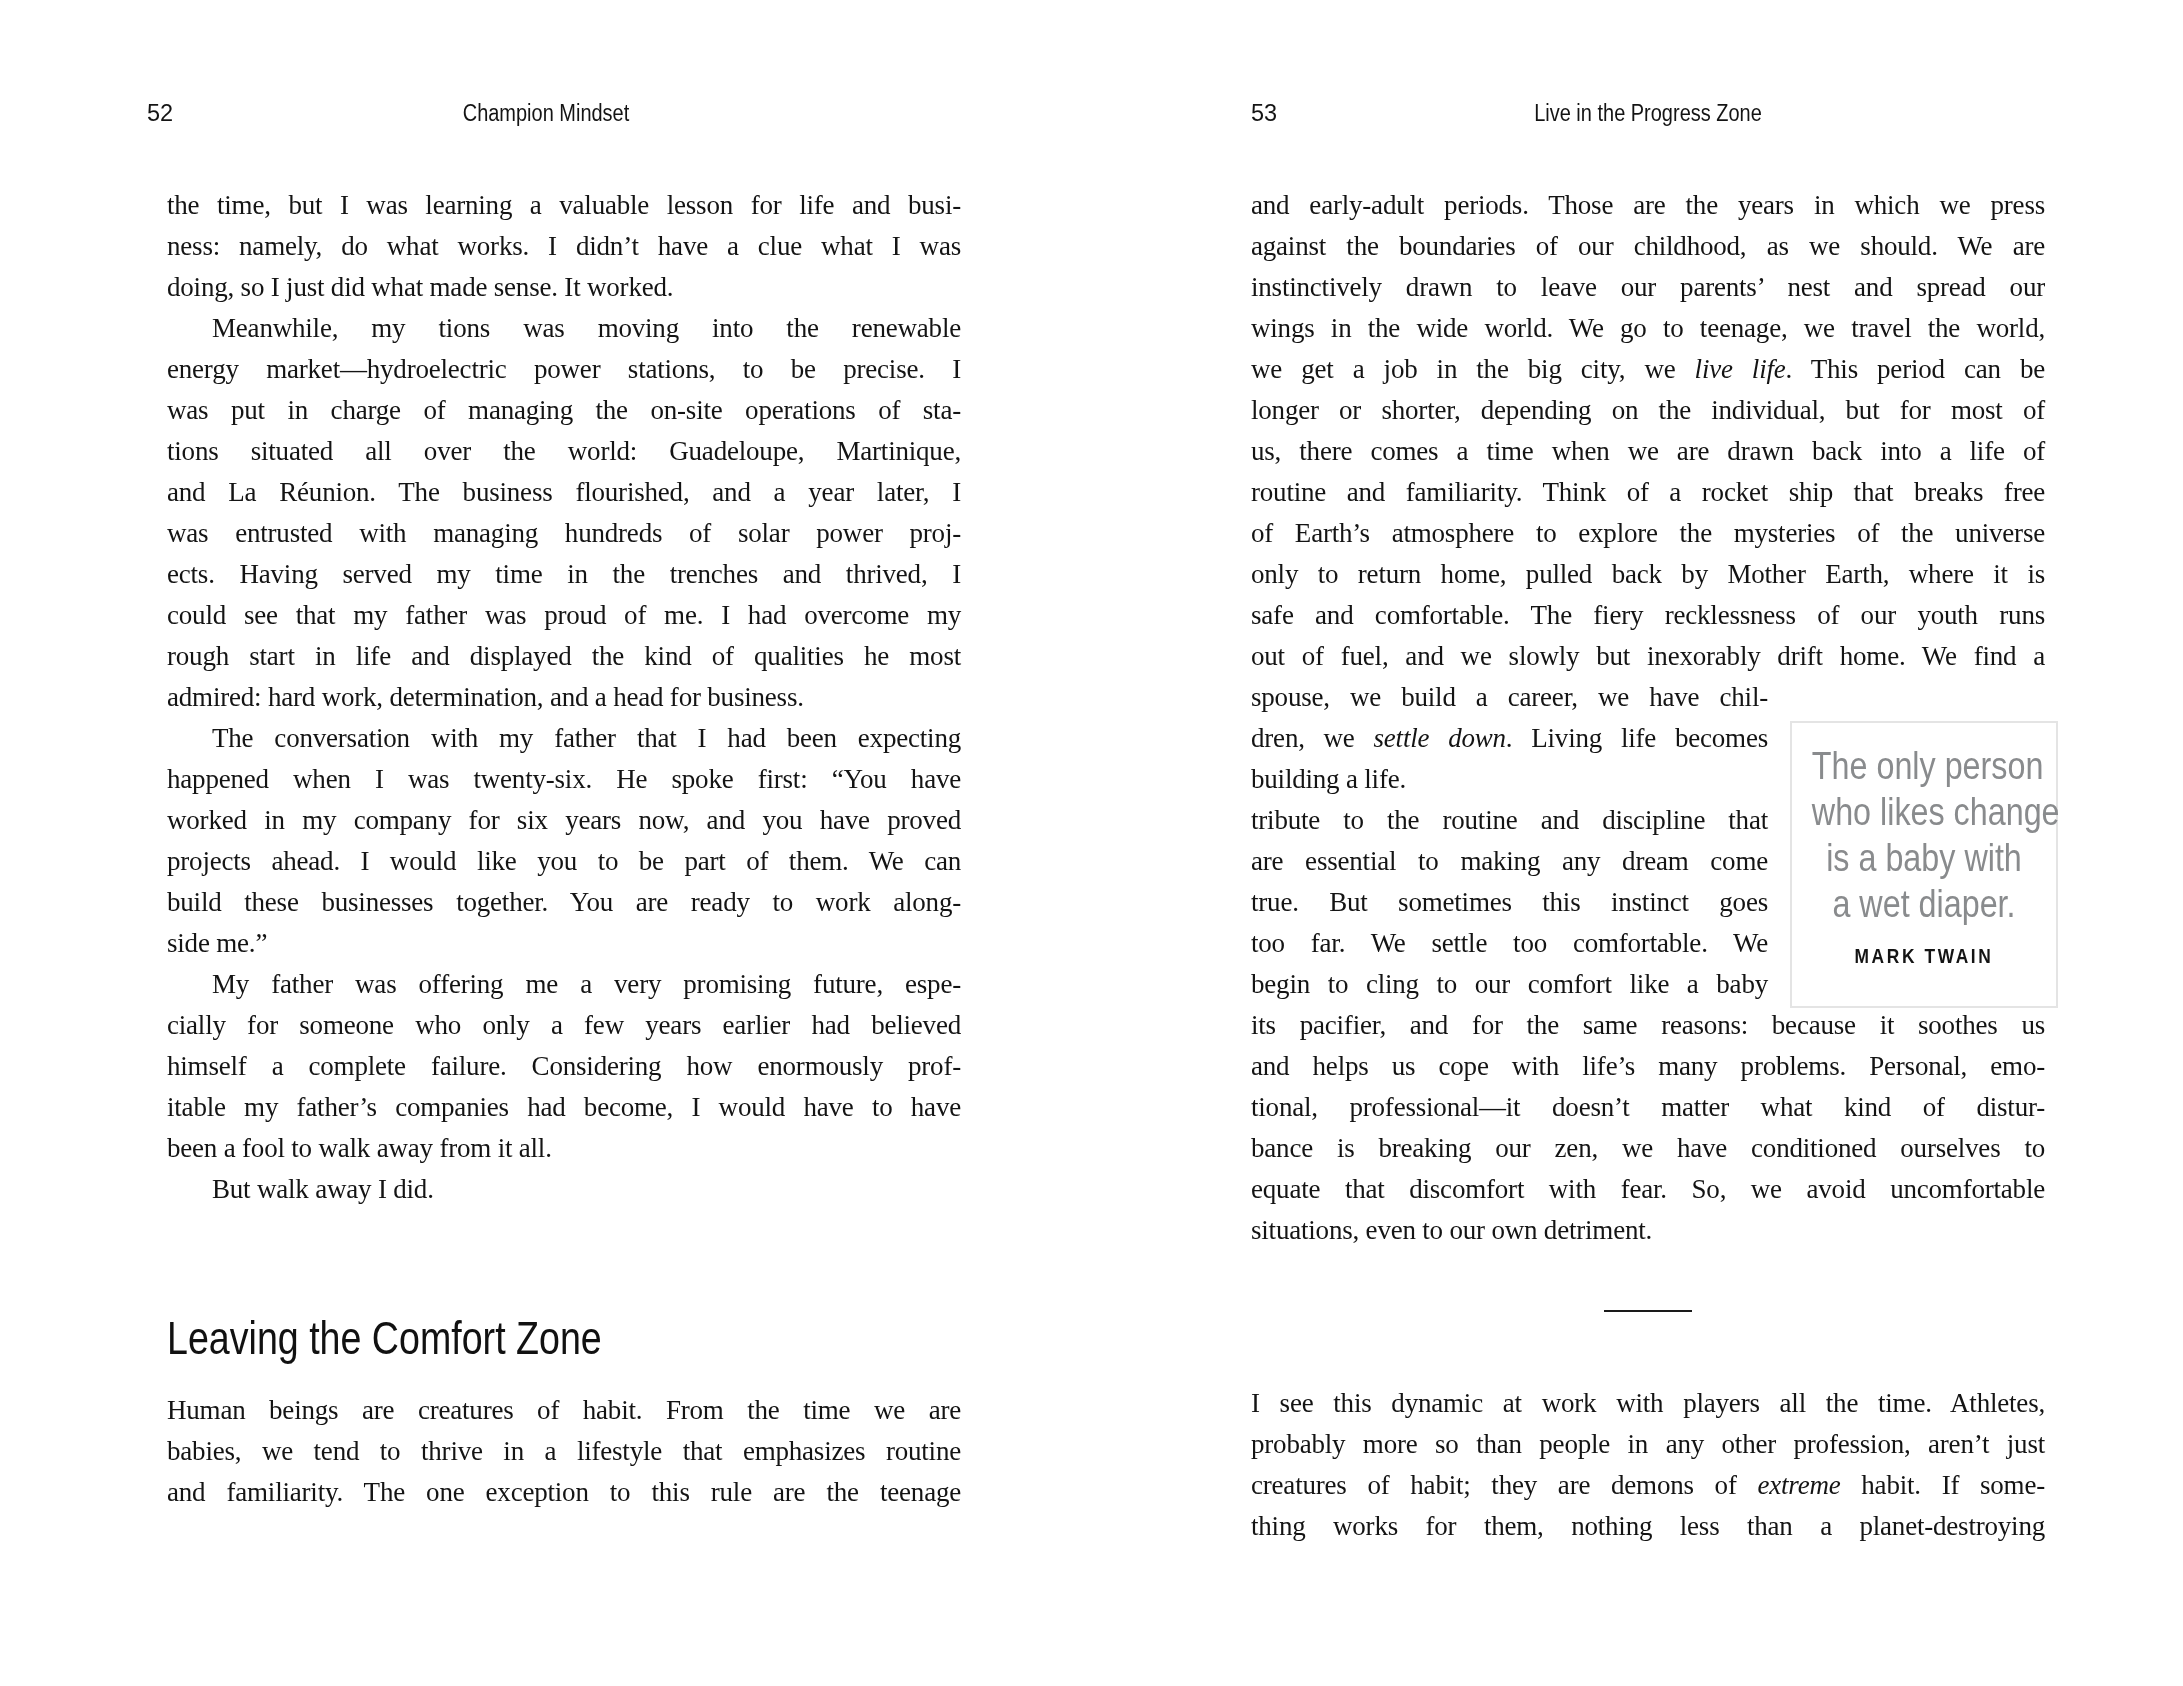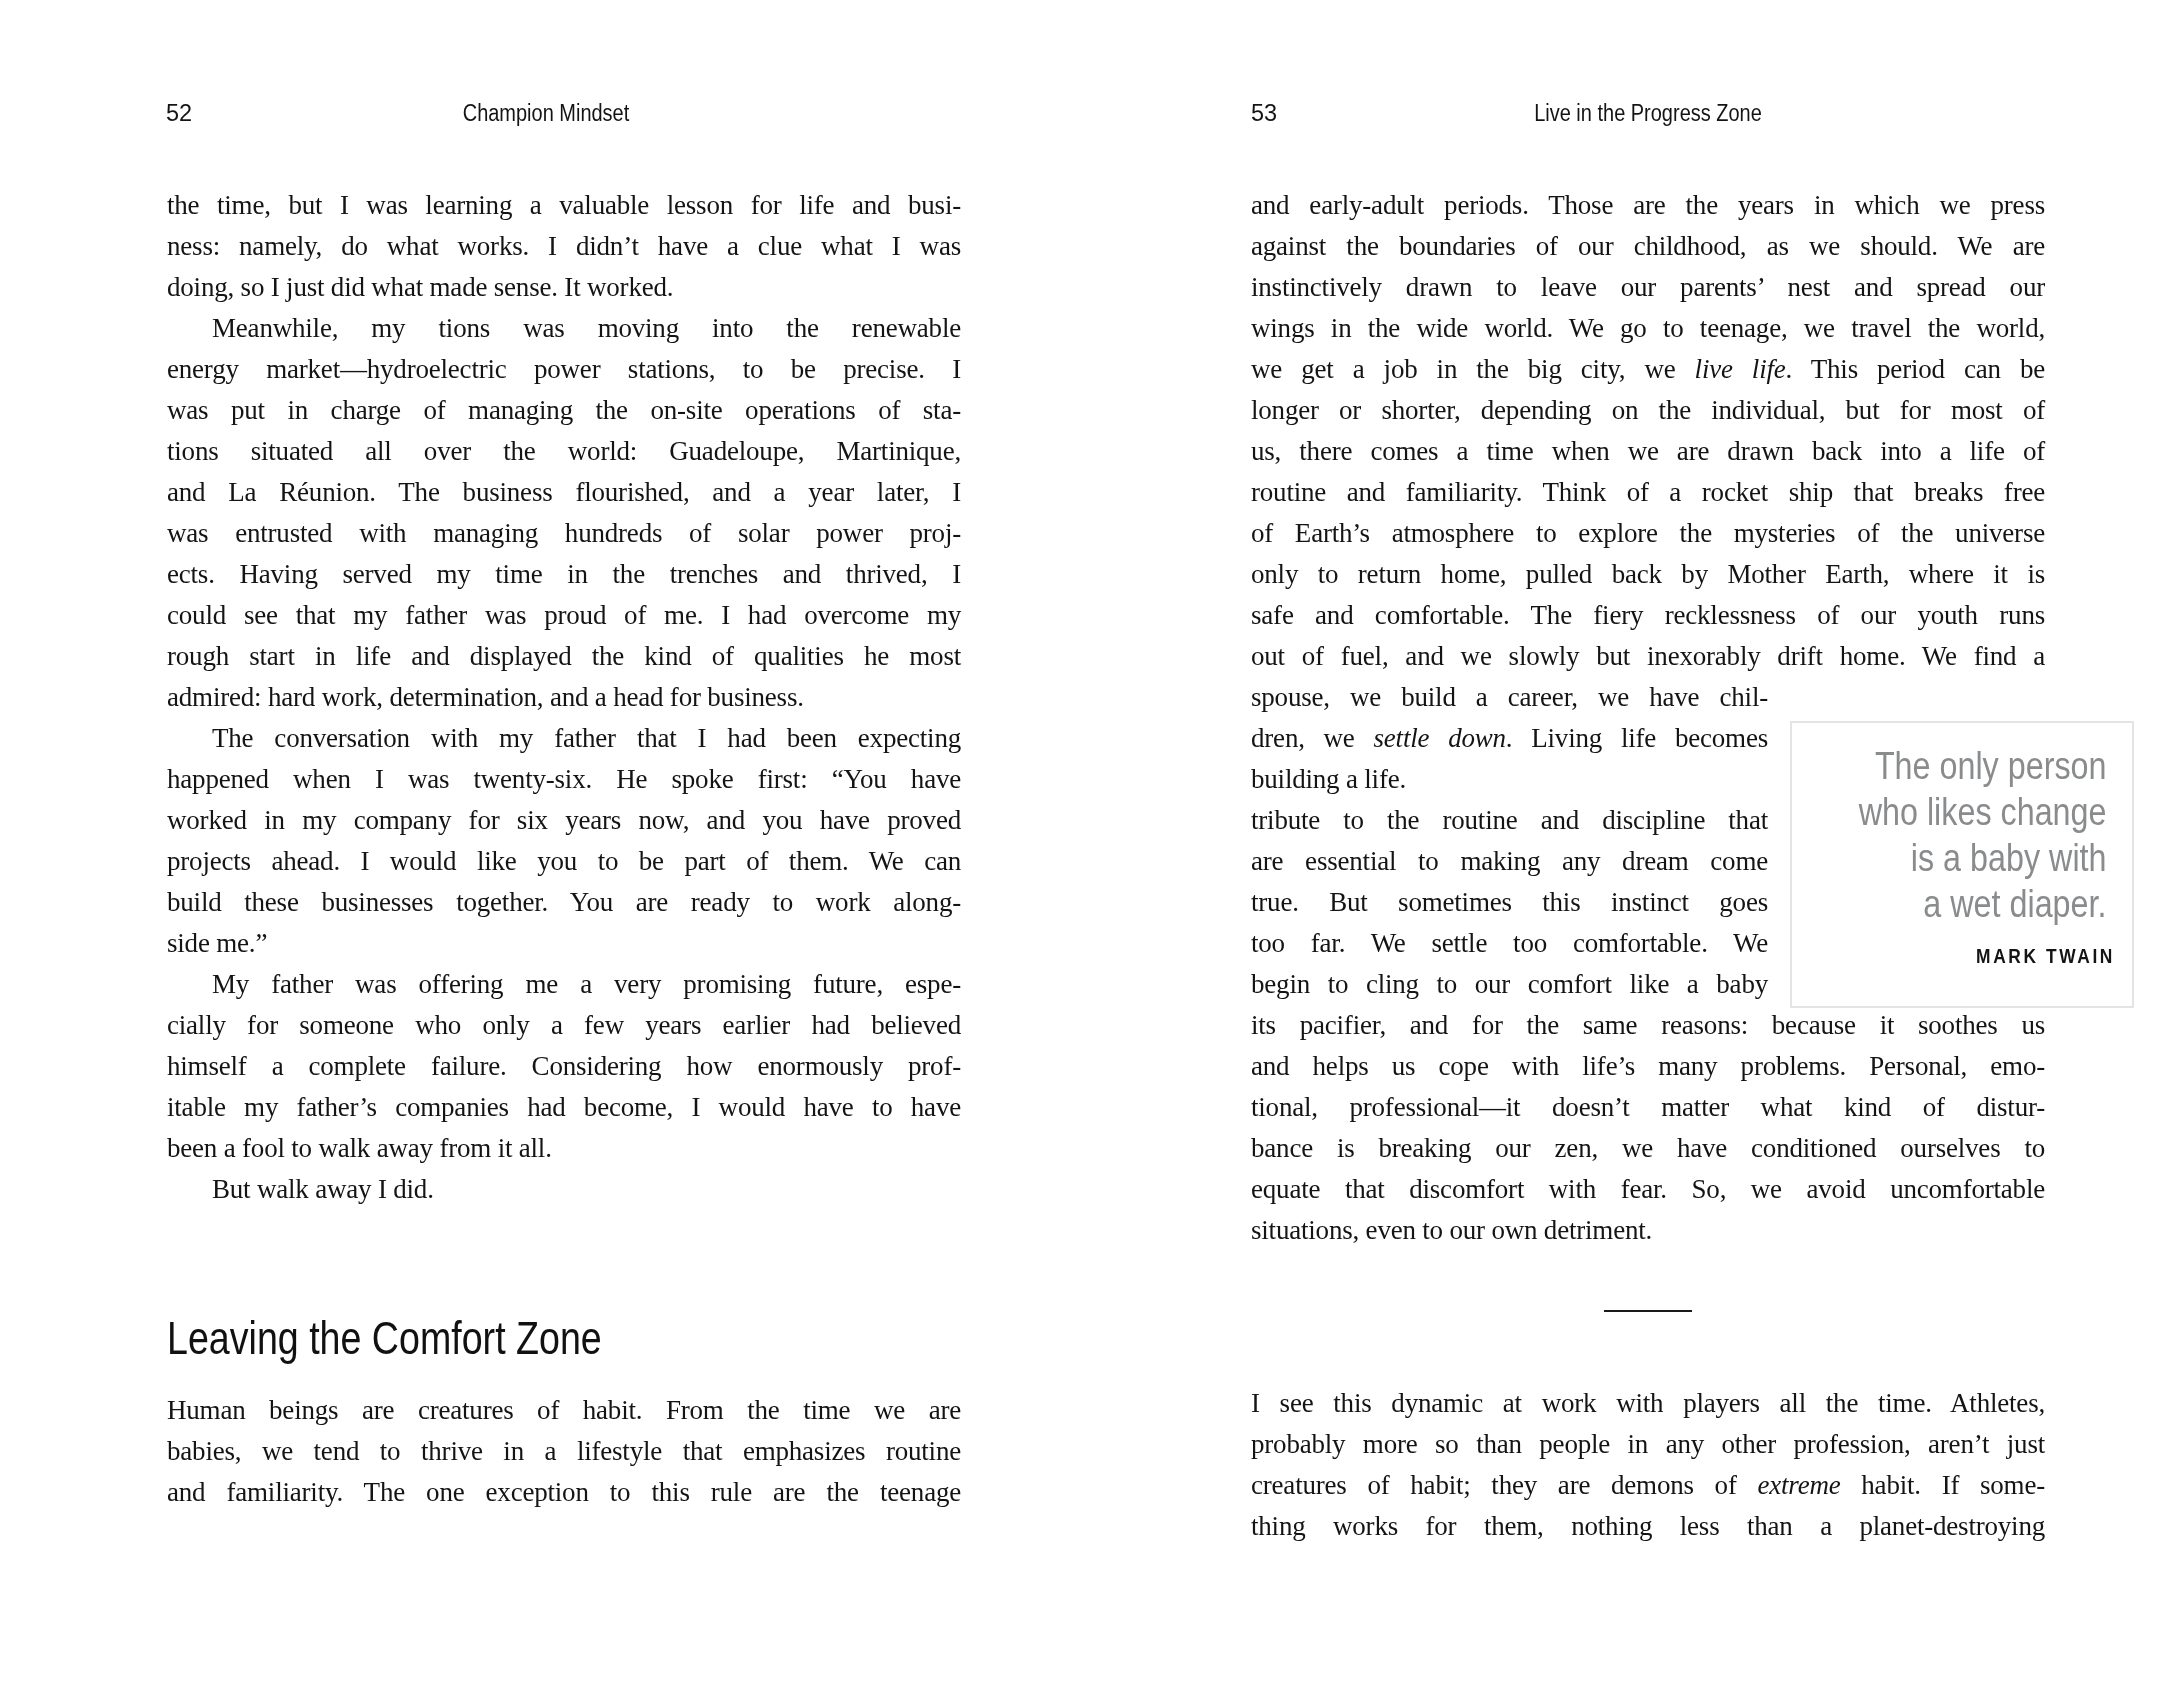--- a/index.html
+++ b/index.html
@@ -8,21 +8,21 @@
     background:var(--page_bg,#ffffff);
     color:var(--text,#141414);
     font-family:"Liberation Serif",serif;
   }
   
   .header-item{
     position:absolute;top:99px;height:28.6px;line-height:28.6px;
     font-family:"Liberation Sans",sans-serif;font-size:23.5px;color:var(--text,#141414);
     white-space:nowrap;
   }
-  #left-pagenum{left:166px;}
+  #left-pagenum{left:147px;}
   #left-runhead{left:149px;width:794px;text-align:center;transform:scaleX(.85);}
   #right-runhead{left:1251px;width:794px;text-align:center;transform:scaleX(.85);}
   #right-pagenum{left:1251px;width:794px;text-align:left;}
   
   .page-col{position:absolute;top:185px;width:794px;}
   #left-col{left:167px;}
   #right-col{left:1251px;}
   .line{
     box-sizing:border-box;height:41px;line-height:41px;width:794px;
     font-size:27px;letter-spacing:-0.2px;white-space:normal;
@@ -35,23 +35,23 @@
     margin:101px 0 25px 0;height:54px;line-height:54px;
     font-family:"Liberation Sans",sans-serif;font-size:47px;font-weight:400;
     transform:scaleX(.8);transform-origin:left center;white-space:nowrap;color:#111;
   }
   .rule{
     width:88px;border-top:2.5px solid var(--rule,#1a1a1a);
     margin:59px auto 71px auto;height:0;
   }
   
   #pull-quote{
-    position:absolute;left:539px;top:536px;width:344px;height:287px;
+    position:absolute;left:539px;top:536px;width:268px;height:287px;
     box-sizing:border-box;border:2.5px solid var(--quote_border,#e4e4e4);
-    background:#fff;text-align:right;font-family:"Liberation Sans",sans-serif;
+    background:#fff;text-align:center;font-family:"Liberation Sans",sans-serif;
   }
   .pq-line{
     height:46px;line-height:46px;font-size:38px;color:var(--quote_text,#898b8d);
     transform:scaleX(.85);white-space:nowrap;
   }
   .pq-line:first-child{margin-top:20px;}
   .pq-attr{
     margin-top:17px;height:25px;line-height:25px;font-size:19.3px;
     letter-spacing:2.9px;color:var(--text,#141414);font-weight:bold;transform:scaleX(.9);
   }

